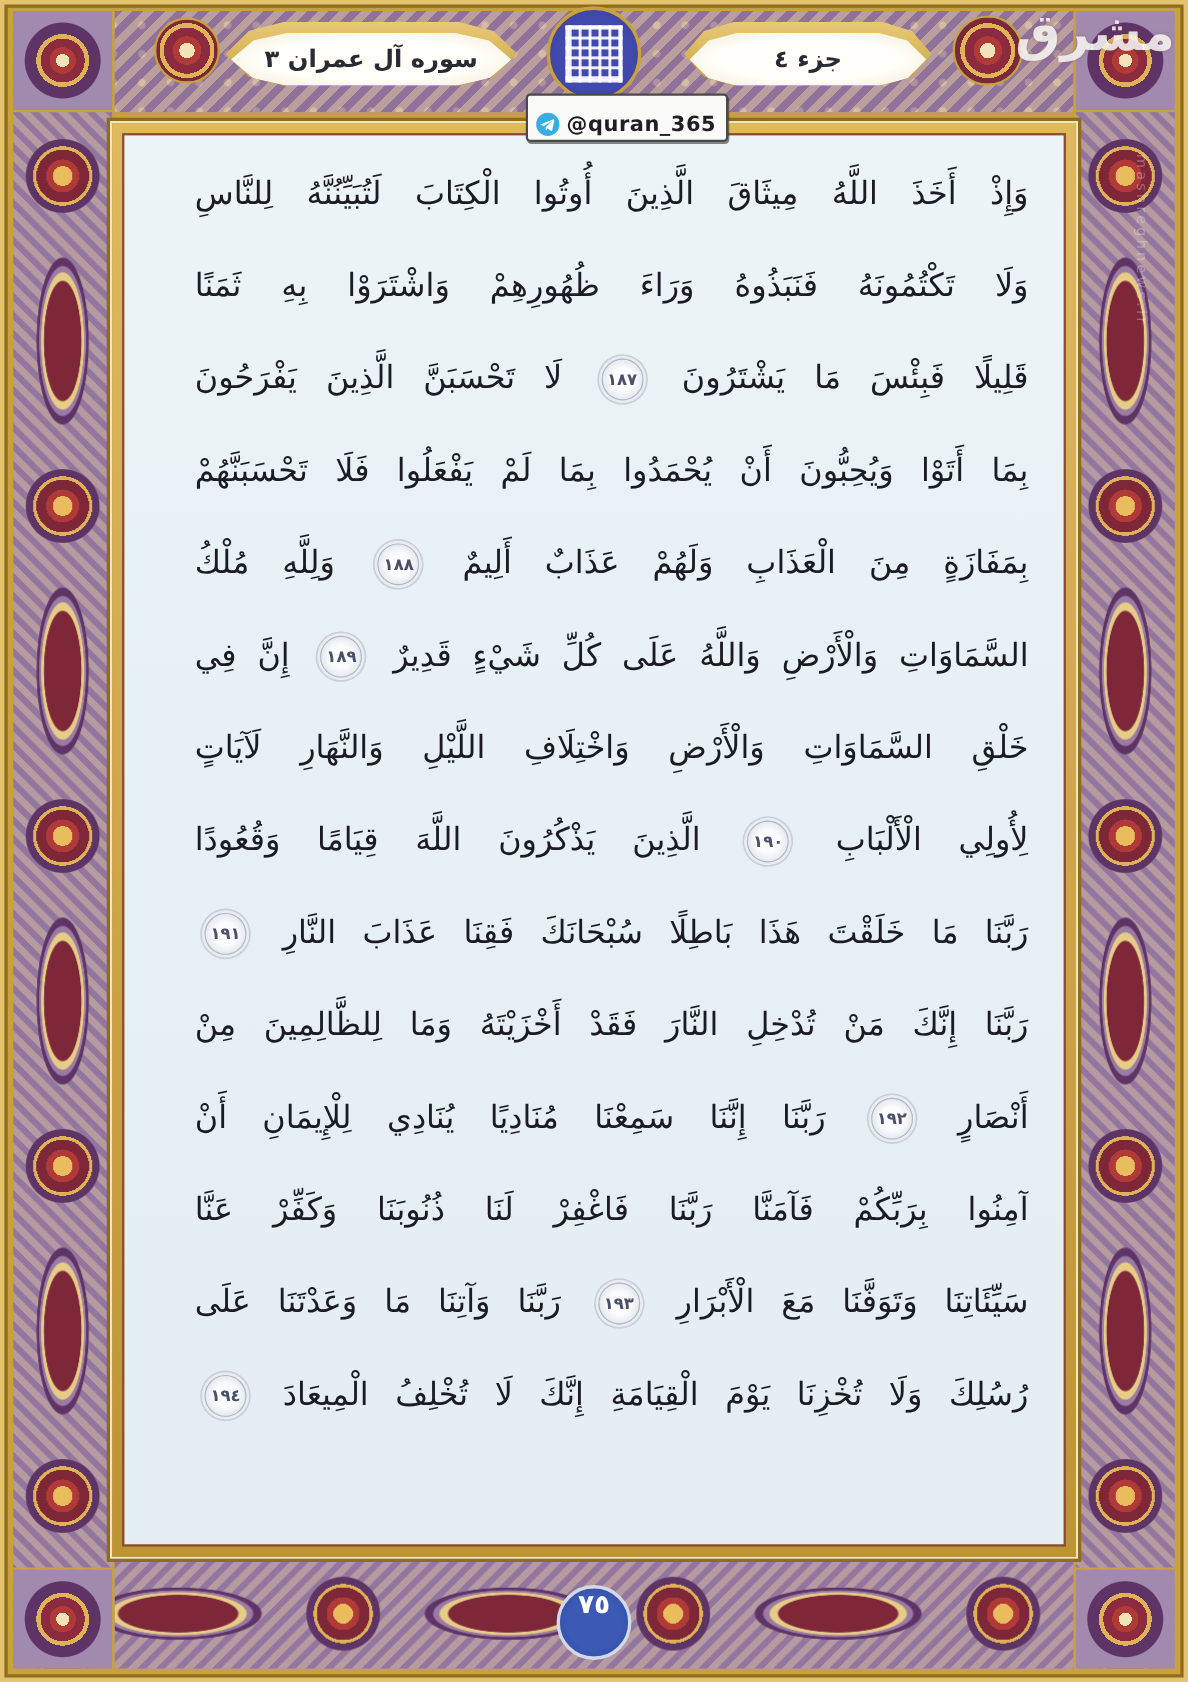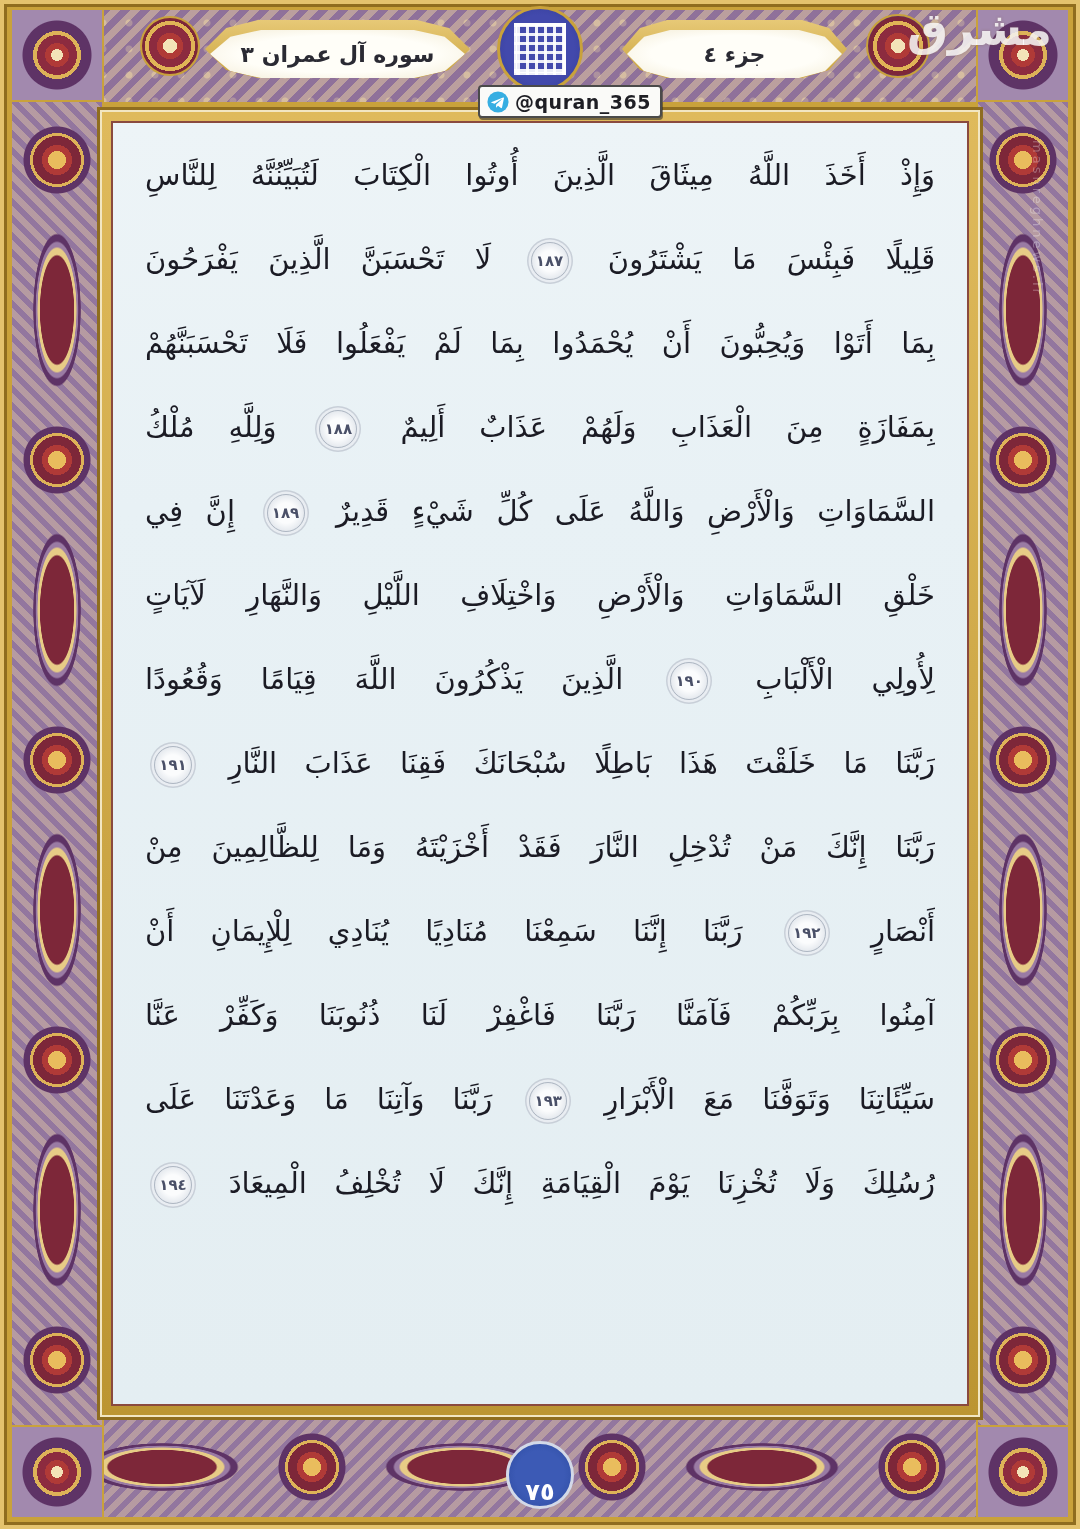--- a/index.html
+++ b/index.html
@@ -85,27 +85,27 @@
     width:46px;height:46px;border:3px solid rgba(255,255,255,.92);
     background-image:
       repeating-linear-gradient(0deg, rgba(255,255,255,.9) 0 3px, rgba(0,0,0,0) 3px 9px),
       repeating-linear-gradient(90deg, rgba(255,255,255,.9) 0 3px, rgba(0,0,0,0) 3px 9px);
   }
   
   .badge{
     position:absolute;left:478px;top:85px;height:29px;z-index:6;
     background:#FAFAF8;border:2px solid #4A4A4A;border-radius:4px;
     box-shadow:1px 2px 0 rgba(40,40,40,.55);
-    display:flex;align-items:center;gap:6px;padding:0 9px 0 7px;direction:ltr;
+    display:flex;align-items:center;gap:6px;padding:11px 9px 0 7px;direction:ltr;
   }
   .badge .handle{font-size:19px;font-weight:bold;color:#1E1E24;letter-spacing:.5px;}
   .tg-icon{width:22px;height:22px;display:block;}
   
   .watermark-corner{
-    position:absolute;right:28px;top:2px;z-index:7;
+    position:absolute;right:12px;top:2px;z-index:7;
     color:rgba(255,255,255,.82);font-size:46px;font-weight:bold;
     text-shadow:0 0 3px rgba(120,90,60,.4);direction:rtl;
   }
   .watermark-side{
     position:absolute;left:1030px;top:140px;z-index:7;
     writing-mode:vertical-rl;color:rgba(255,255,255,.30);
     font-size:13px;letter-spacing:3px;direction:ltr;
   }
   
   .inner-panel{
@@ -114,42 +114,42 @@
     padding:9px;box-sizing:border-box;
     box-shadow:0 0 0 2px #F2E6C2, 0 0 0 5px var(--gold-dark,#8F6D1F);
   }
   .paper{
     width:100%;height:100%;box-sizing:border-box;
     border:2px solid #8A4A3E;
     background:linear-gradient(180deg,#EDF4F7,var(--paper,#E8F1F5) 30%,#E4EEF2);
   }
   .quran-text{
     direction:rtl;box-sizing:border-box;height:100%;
-    padding:10px 32px;color:var(--ink,#1B1B24);
+    padding:10px 32px;color:var(--ink,#1B1B24);margin-left:32px;
   }
   .line{
     height:84px;line-height:84px;font-size:29px;
     text-align:justify;text-align-last:justify;
     white-space:normal;overflow:hidden;word-spacing:2px;
   }
   .verse-medallion{
     display:inline-block;width:38px;height:38px;line-height:36px;
     border-radius:50%;text-align:right;vertical-align:middle;
     background:radial-gradient(circle,#FBFCFD 0 40%,#E6EAEF 70%,#CDD4DC 100%);
     border:1.5px solid #AEB6C2;box-sizing:border-box;
     box-shadow:0 0 0 2.5px #E9EDF2, 0 0 0 4px #C8CFD8;
     font-size:15px;color:#4A5068;margin:0 9px;font-weight:bold;
     text-align-last:center;
   }
   
   .page-number-medallion{
     position:absolute;left:506px;top:1441px;width:68px;height:68px;z-index:5;
     border-radius:50%;background:radial-gradient(circle,#3C5AB5 0 55%, var(--pagenum-blue,#2D4BA0) 100%);
     border:3px solid #D3D9E8;box-sizing:border-box;
-    display:flex;align-items:flex-end;justify-content:center;
+    display:flex;align-items:flex-start;justify-content:center;
   }
   .page-number-medallion span{color:#FFFFFF;font-size:24px;font-weight:bold;}
 </style>
 </head>
 <body>
 
 <div class="page">
 
   <div class="band band-top"></div>
   <div class="band band-bottom"></div>
@@ -185,20 +185,21 @@
     <span class="handle">@quran_365</span>
   </div>
 
   <div class="watermark-corner">مشرق</div>
   <div class="watermark-side">mashreghnews.ir</div>
 
   <div class="inner-panel">
     <div class="paper">
       <div class="quran-text">
           <div class="line"><span>وَإِذْ أَخَذَ اللَّهُ مِيثَاقَ الَّذِينَ أُوتُوا الْكِتَابَ لَتُبَيِّنُنَّهُ لِلنَّاسِ</span></div>
+          <div class="line"><span>وَلَا تَكْتُمُونَهُ فَنَبَذُوهُ وَرَاءَ ظُهُورِهِمْ وَاشْتَرَوْا بِهِ ثَمَنًا</span></div>
           <div class="line"><span>قَلِيلًا فَبِئْسَ مَا يَشْتَرُونَ</span> <span class="verse-medallion">١٨٧</span> <span>لَا تَحْسَبَنَّ الَّذِينَ يَفْرَحُونَ</span></div>
           <div class="line"><span>بِمَا أَتَوْا وَيُحِبُّونَ أَنْ يُحْمَدُوا بِمَا لَمْ يَفْعَلُوا فَلَا تَحْسَبَنَّهُمْ</span></div>
           <div class="line"><span>بِمَفَازَةٍ مِنَ الْعَذَابِ وَلَهُمْ عَذَابٌ أَلِيمٌ</span> <span class="verse-medallion">١٨٨</span> <span>وَلِلَّهِ مُلْكُ</span></div>
           <div class="line"><span>السَّمَاوَاتِ وَالْأَرْضِ وَاللَّهُ عَلَى كُلِّ شَيْءٍ قَدِيرٌ</span> <span class="verse-medallion">١٨٩</span> <span>إِنَّ فِي</span></div>
           <div class="line"><span>خَلْقِ السَّمَاوَاتِ وَالْأَرْضِ وَاخْتِلَافِ اللَّيْلِ وَالنَّهَارِ لَآيَاتٍ</span></div>
           <div class="line"><span>لِأُولِي الْأَلْبَابِ</span> <span class="verse-medallion">١٩٠</span> <span>الَّذِينَ يَذْكُرُونَ اللَّهَ قِيَامًا وَقُعُودًا</span></div>
           <div class="line"><span>رَبَّنَا مَا خَلَقْتَ هَذَا بَاطِلًا سُبْحَانَكَ فَقِنَا عَذَابَ النَّارِ</span> <span class="verse-medallion">١٩١</span></div>
           <div class="line"><span>رَبَّنَا إِنَّكَ مَنْ تُدْخِلِ النَّارَ فَقَدْ أَخْزَيْتَهُ وَمَا لِلظَّالِمِينَ مِنْ</span></div>
           <div class="line"><span>أَنْصَارٍ</span> <span class="verse-medallion">١٩٢</span> <span>رَبَّنَا إِنَّنَا سَمِعْنَا مُنَادِيًا يُنَادِي لِلْإِيمَانِ أَنْ</span></div>
           <div class="line"><span>آمِنُوا بِرَبِّكُمْ فَآمَنَّا رَبَّنَا فَاغْفِرْ لَنَا ذُنُوبَنَا وَكَفِّرْ عَنَّا</span></div>

